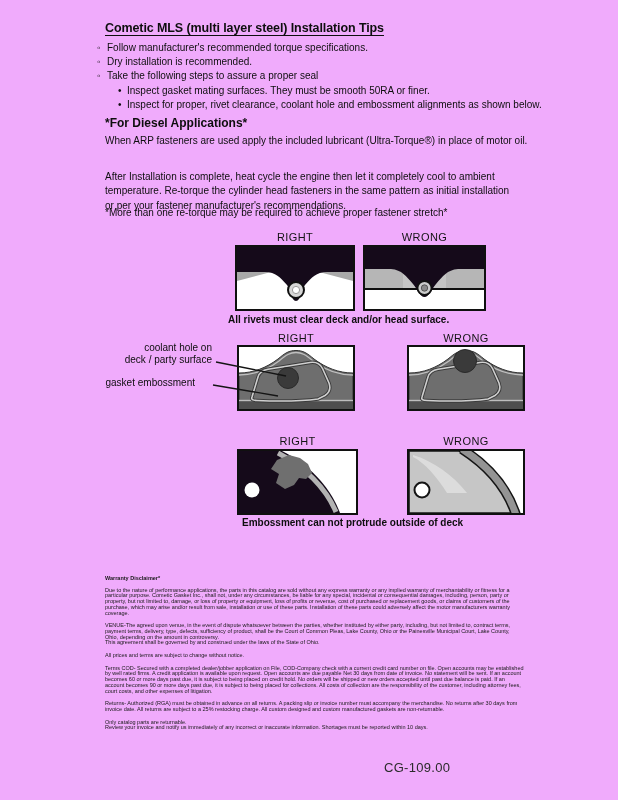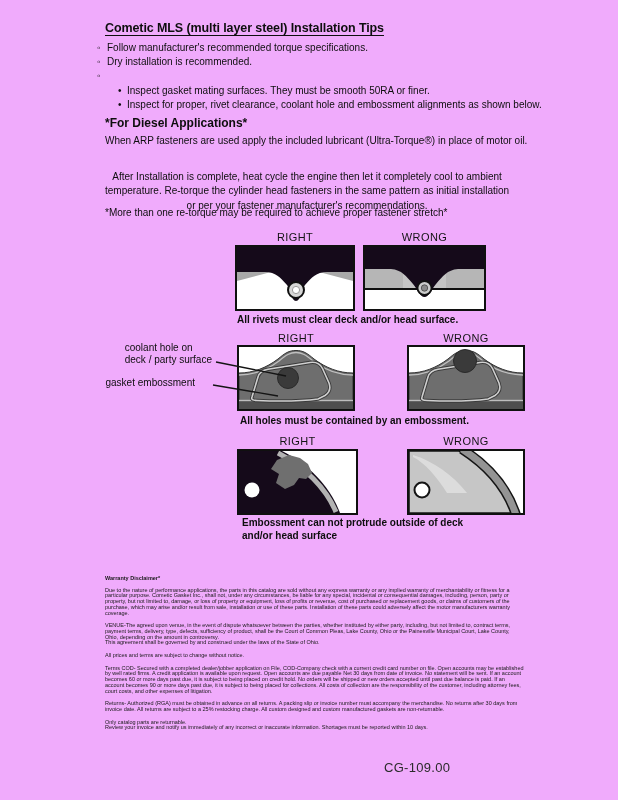--- a/index.html
+++ b/index.html
@@ -15,24 +15,24 @@
     text-decoration:underline;text-decoration-thickness:1.4px;text-underline-offset:2.5px;
     white-space:nowrap;
   }
   .bullets{left:97px;top:41px;font-size:10px;line-height:14.2px;white-space:nowrap;}
   .b-row{display:flex;align-items:baseline;}
   .b-marker{width:10px;flex:0 0 10px;font-size:10px;}
   .b-sub{padding-left:21px;}
   .b-sub .b-marker{width:9px;flex:0 0 9px;}
   .diesel-h{left:105px;top:116px;font-size:12px;font-weight:bold;white-space:nowrap;}
   .para{left:105px;font-size:10px;line-height:14.3px;white-space:nowrap;}
-  .p1{top:134px;} .p2{top:170px;text-align:center;} .pnote{top:206px;}
+  .p1{top:134px;} .p2{top:170px;} .pnote{top:206px;}
   .dlabel{font-size:11px;letter-spacing:0.4px;text-align:center;color:#141414;white-space:nowrap;}
   .dcaption{font-size:10px;font-weight:bold;white-space:nowrap;line-height:12.5px;}
-  .callout{font-size:10px;line-height:12px;text-align:left;white-space:nowrap;margin-left:40px;}
+  .callout{font-size:10px;line-height:12px;text-align:right;white-space:nowrap;margin-left:40px;}
   .co1{right:406px;top:342px;}
   .co2{right:423px;top:377px;}
   .legal{
     left:105px;top:576px;width:419px;
     font-size:5.5px;line-height:5.7px;color:#1a1a1a;
   }
   .legal .lh{font-weight:bold;margin:0 0 6px 0;}
   .legal p{margin:0;}
   .legal p.gap{margin-bottom:7px;}
   .pagenum{left:384px;top:760px;font-size:13px;color:#2b2b2b;letter-spacing:0.3px;white-space:nowrap;}
@@ -50,20 +50,21 @@
     <div class="b-row">
       <span class="b-marker">◦</span>
       <span>Follow manufacturer's recommended torque specifications.</span>
     </div>
     <div class="b-row">
       <span class="b-marker">◦</span>
       <span>Dry installation is recommended.</span>
     </div>
     <div class="b-row">
       <span class="b-marker">◦</span>
+      <span>Take the following steps to assure a proper seal</span>
     </div>
     <div class="b-row b-sub">
       <span class="b-marker">•</span>
       <span>Inspect gasket mating surfaces.  They must be smooth 50RA or finer.</span>
     </div>
     <div class="b-row b-sub">
       <span class="b-marker">•</span>
       <span>Inspect for proper, rivet clearance, coolant hole and embossment alignments as shown below.</span>
     </div>
   </div>
@@ -98,21 +99,21 @@
       <rect x="1" y="1" width="121" height="64" fill="#ffffff"></rect>
       <rect x="2" y="24" width="119" height="20" style="fill:var(--band-gray,#b6b6b6)"></rect>
       <rect x="40" y="24" width="43" height="20" fill="#d2d2d2" opacity="0.55"></rect>
       <rect x="2" y="43" width="119" height="2" fill="#101010"></rect>
       <path d="M2,2 H121 V24 H95 C84,25 80,31 73,39 C68,45 66,52 61.5,52 C57,52 55,45 50,39 C43,31 39,25 28,24 H2 Z" style="fill:var(--diagram-black,#150a1a)"></path>
       <circle cx="61.5" cy="43" r="7" fill="#cccccc" stroke="#101010" stroke-width="1.8"></circle>
       <circle cx="61.5" cy="43" r="3.2" fill="#8a8a8a" stroke="#444444" stroke-width="0.8"></circle>
       <rect x="1" y="1" width="121" height="64" fill="none" stroke="#101010" stroke-width="2"></rect>
     </svg>
   </div>
-  <div class="abs dcaption" style="left:237px;top:314px;">All rivets must clear deck and/or head surface.</div>
+  <div class="abs dcaption" style="left:228px;top:314px;">All rivets must clear deck and/or head surface.</div>
 
   <div class="abs dlabel" style="left:237px;top:332px;width:118px;">RIGHT</div>
   <div class="abs dlabel" style="left:407px;top:332px;width:118px;">WRONG</div>
 
   <div class="abs callout co1">
     <div>coolant hole on</div>
     <div>deck / party surface</div>
   </div>
   <div class="abs callout co2">gasket embossment</div>
 
@@ -135,21 +136,20 @@
       <path d="M2,64 V28 C16,28 29,23 41,14 C48,8 52,5.5 59,5.5 C66,5.5 70,8 77,14 C89,23 102,28 116,28 V64 Z" style="fill:var(--mound-gray,#6e6e6e)" stroke="#333333" stroke-width="1"></path>
       <path d="M2,30 C17,30 30,25 42,16 C49,10 53,7.5 59,7.5 C65,7.5 69,10 76,16 C88,25 101,30 116,30" fill="none" stroke="#c9c9c9" stroke-width="1.3" opacity="0.9"></path>
       <rect x="2" y="56" width="114" height="8" fill="#4e4e4e"></rect>
       <rect x="2" y="54.8" width="114" height="1.4" fill="#bdbdbd"></rect>
       <path d="M15,52 L21,32 C22.5,27 26,25 31,24.2 L73,17.5 C79,16.6 83,18.5 85.5,23.5 L92,38 C94,43.5 92.5,47.5 88,50.5 L81,54 C62,56.5 32,56 20,55.5 C15.5,55.3 14,54.5 15,52 Z" fill="none" stroke="#3a3a3a" stroke-width="3.4"></path>
       <path d="M15,52 L21,32 C22.5,27 26,25 31,24.2 L73,17.5 C79,16.6 83,18.5 85.5,23.5 L92,38 C94,43.5 92.5,47.5 88,50.5 L81,54 C62,56.5 32,56 20,55.5 C15.5,55.3 14,54.5 15,52 Z" fill="none" stroke="#cfcfcf" stroke-width="1.6"></path>
       <circle cx="58" cy="16" r="11.5" style="fill:var(--hole-gray,#3a3a3a)" stroke="#2a2a2a" stroke-width="1"></circle>
       <rect x="1" y="1" width="116" height="64" fill="none" stroke="#101010" stroke-width="2"></rect>
     </svg>
   </div>
-  <div class="abs dcaption" style="left:240px;top:415px;">All holes must be contained by an embossment.</div>
 
   <div class="abs dlabel" style="left:237px;top:435px;width:121px;">RIGHT</div>
   <div class="abs dlabel" style="left:407px;top:435px;width:118px;">WRONG</div>
 
   <div class="abs" style="left:237px;top:449px;">
     <svg width="121" height="66" viewBox="0 0 121 66">
       <rect x="1" y="1" width="119" height="64" fill="#ffffff"></rect>
       <path d="M2,2 H45 C72,16 93,37 103,64 H2 Z" style="fill:var(--diagram-black,#150a1a)"></path>
       <path d="M41,4 C68,18 89,39 99,63" fill="none" style="stroke:var(--stripe-gray,#b3b3b3)" stroke-width="5"></path>
       <polygon points="40,11 52,6 63,9 71,15 75,24 69,30 62,29 57,36 48,40 39,34 42,25 34,20" fill="#6f6f6f"></polygon>
@@ -163,21 +163,20 @@
       <path d="M2,2 H52 C79,18 97,40 105,64 H2 Z" fill="#c6c6c6" stroke="#141414" stroke-width="1.6"></path>
       <path d="M6,6 C26,12 46,26 60,44 L40,44 C30,28 18,14 6,8 Z" fill="#e6e6e6" opacity="0.7"></path>
       <path d="M55,0 C83,18 101,41 109,66" fill="none" stroke="#141414" stroke-width="10"></path>
       <path d="M55,0 C83,18 101,41 109,66" fill="none" stroke="#949494" stroke-width="7"></path>
       <circle cx="15" cy="41" r="7.5" fill="#ffffff" stroke="#141414" stroke-width="2"></circle>
       <rect x="1" y="1" width="116" height="64" fill="none" stroke="#101010" stroke-width="2"></rect>
     </svg>
   </div>
   <div class="abs dcaption" style="left:242px;top:517px;">
     <div>Embossment can not protrude outside of deck</div>
-    <div>and/or head surface</div>
   </div>
 
   <svg class="abs overlay" width="618" height="800" viewBox="0 0 618 800">
     <line x1="216" y1="362" x2="286" y2="376" stroke="#141414" stroke-width="1.3"></line>
     <line x1="213" y1="385" x2="278" y2="396" stroke="#141414" stroke-width="1.3"></line>
   </svg>
 
   <div class="abs legal">
     <div class="lh">Warranty Disclaimer*</div>
     <p class="gap">Due to the nature of performance applications, the parts in this catalog are sold without any express warranty or any implied warranty of merchantability or fitness for a particular purpose.  Cometic Gasket Inc., shall not, under any circumstances, be liable for any special, incidental or consequential damages, including, person, party or property, but not limited to, damage, or loss of property or equipment, loss of profits or revenue, cost of purchased or replacement goods, or claims of customers of the purchase, which may arise and/or result from sale, installation or use of these parts.  Installation of these parts could adversely affect the motor manufacturers warranty coverage.</p>

